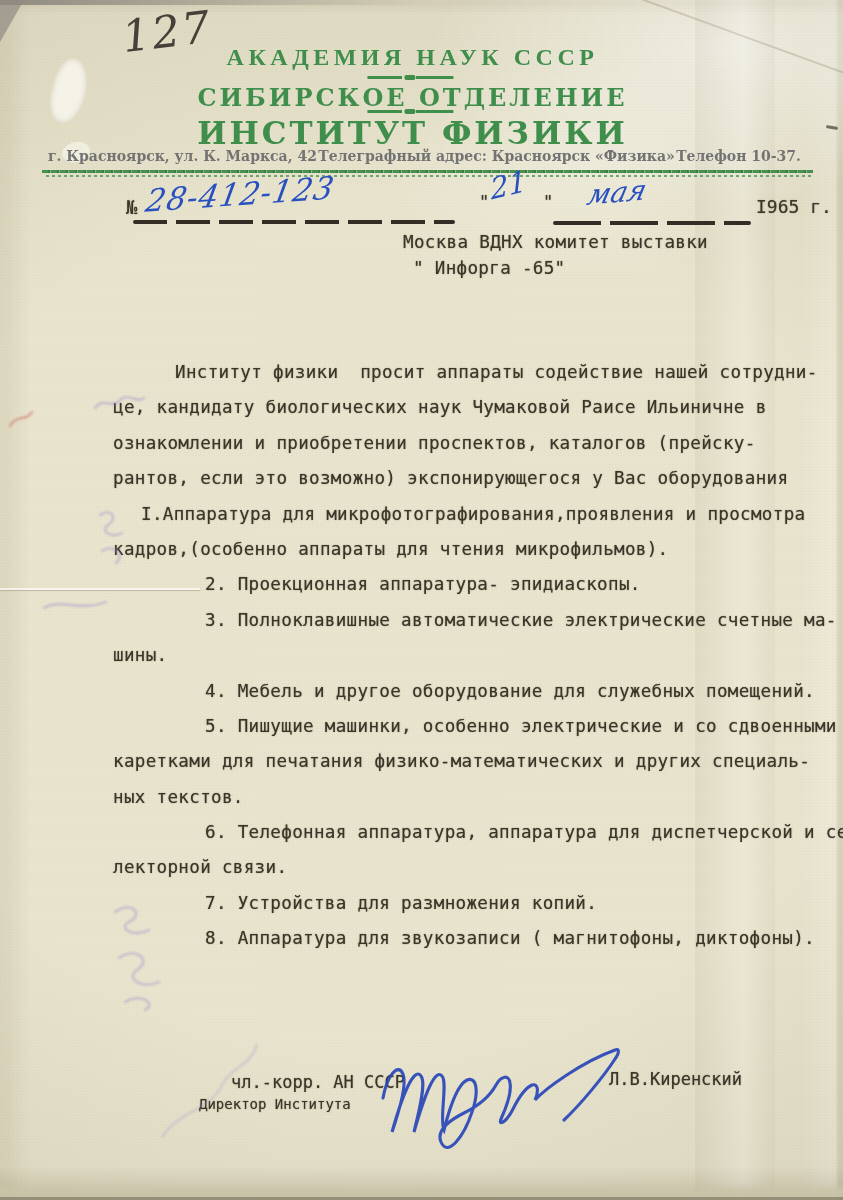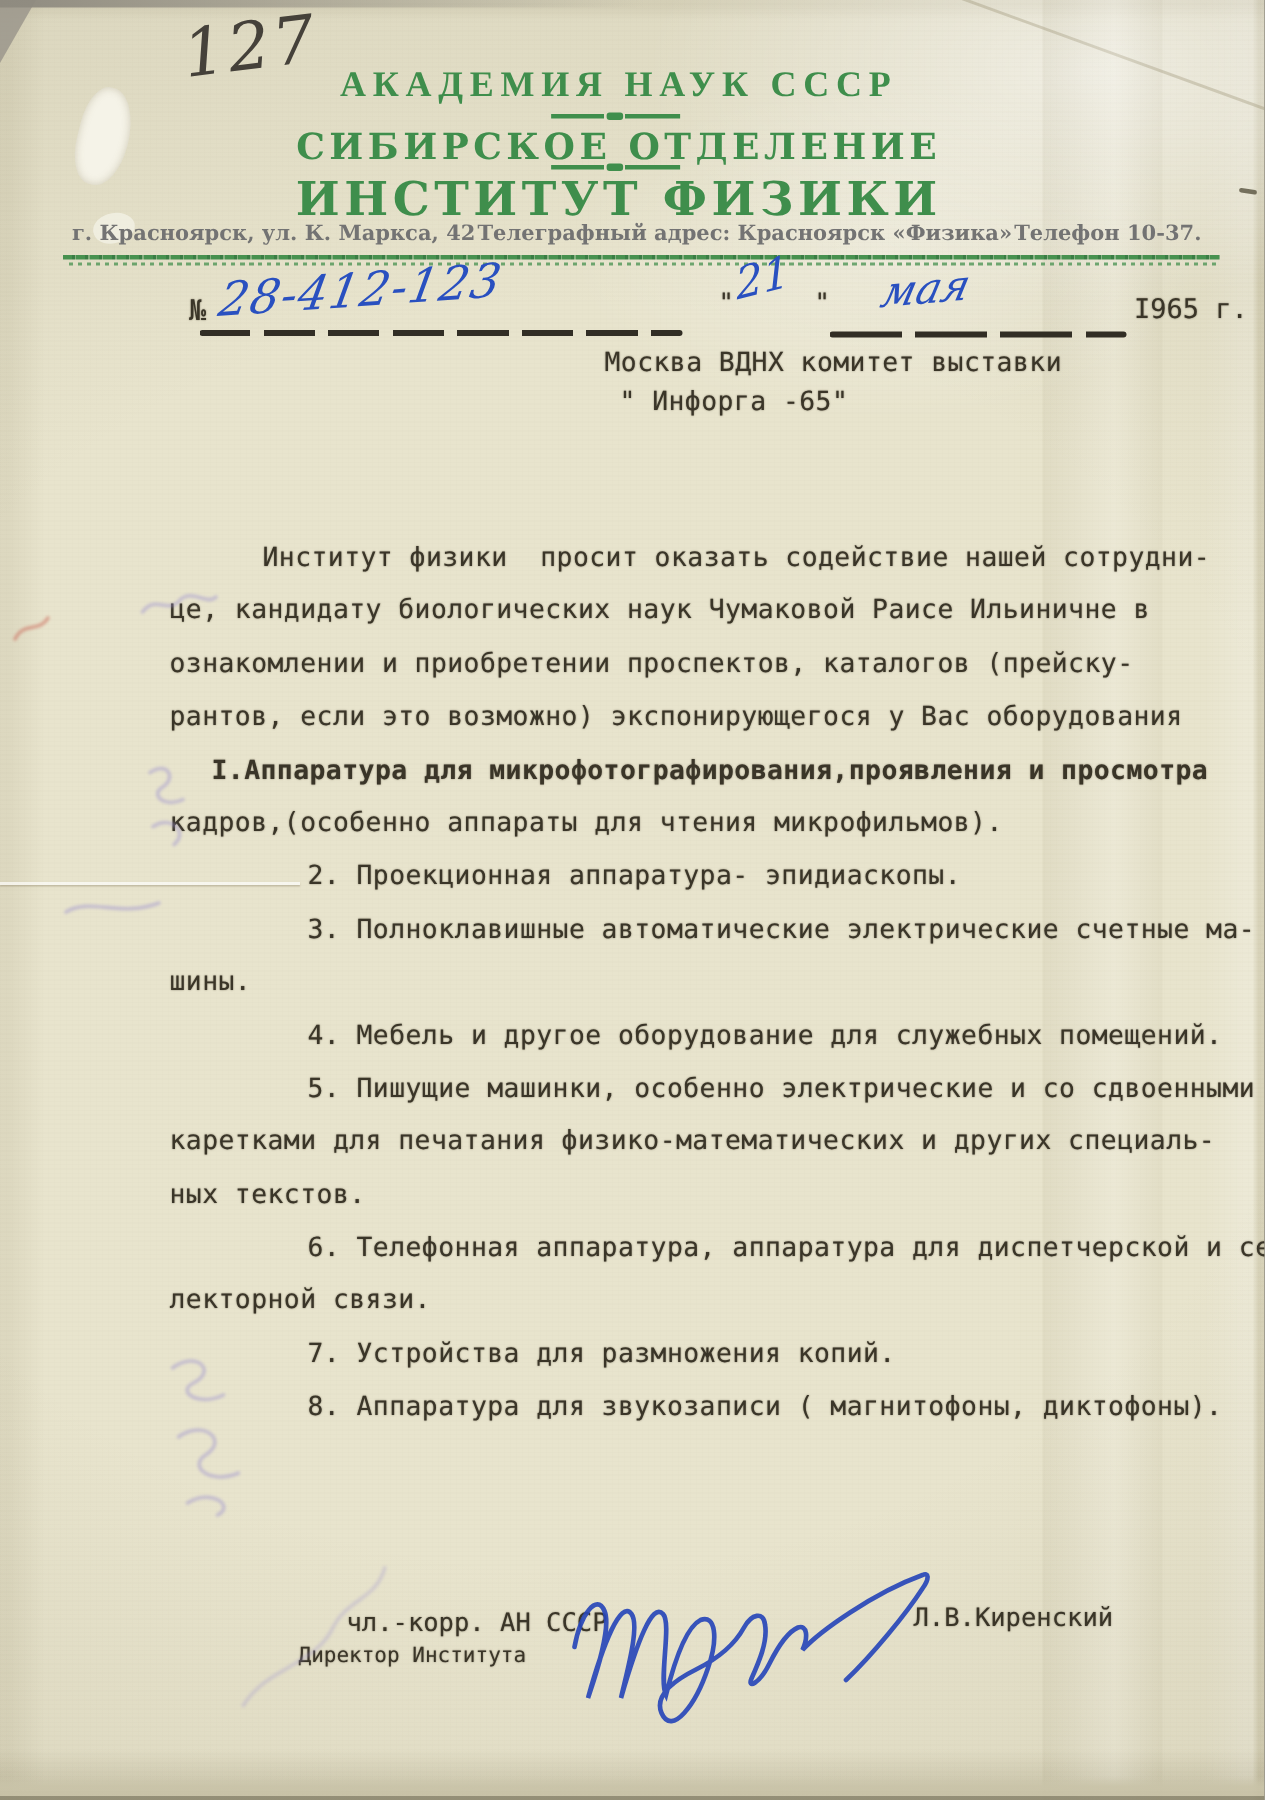--- a/index.html
+++ b/index.html
@@ -87,21 +87,21 @@
   .month{position:absolute; left:588px; top:176px; font-size:28px; transform:rotate(-5deg) skewX(-18deg);}
 
   
   .addr1{position:absolute; left:403px; top:232px; font-size:17.6px; letter-spacing:.3px;}
   .addr2{position:absolute; left:413px; top:258px; font-size:17.6px; letter-spacing:.3px;}
 
   
   .body-text{position:absolute; left:113px; top:355px; width:690px;}
   .tline{height:35.4px; line-height:35.4px; font-size:17.6px; letter-spacing:.3px; white-space:pre;}
   .ind-none{padding-left:0;} .ind-para{padding-left:62px;}
-  .ind-small{padding-left:28px;font-weight:bold;} .ind-item{padding-left:92px;}
+  .ind-small{padding-left:28px;} .ind-item{padding-left:92px;}
 
   
   .sig-title1{position:absolute; left:199px; top:1096px; font-size:14px;}
   .sig-title2{position:absolute; left:199px; top:1072px; font-size:17px;margin-left:32px;}
   .sig-name{position:absolute; left:609px; top:1069px; font-size:17px;}
   .sig-svg{position:absolute; left:378px; top:1036px;}
 
   
   .bleed{position:absolute; filter:blur(1.2px); opacity:.45;}
   .bleed path{fill:none; stroke:#9a8fd0; stroke-width:2.4; stroke-linecap:round;}
@@ -148,21 +148,21 @@
   <div class="hand day">21</div>
   <div class="tw q2">"</div>
   <div class="date-line"></div>
   <div class="hand month">мая</div>
   <div class="tw year">I965 г.</div>
 
   <div class="tw addr1">Москва ВДНХ комитет выставки</div>
   <div class="tw addr2">" Инфорга -65"</div>
 
   <div class="tw body-text">
-      <div class="tline ind-para">Институт физики  просит оказать содействие нашей сотрудни-</div>
+      <div class="tline ind-para">Институт физики  просит аппараты содействие нашей сотрудни-</div>
       <div class="tline ind-none">це, кандидату биологических наук Чумаковой Раисе Ильиничне в</div>
       <div class="tline ind-none">ознакомлении и приобретении проспектов, каталогов (прейску-</div>
       <div class="tline ind-none">рантов, если это возможно) экспонирующегося у Вас оборудования</div>
       <div class="tline ind-small">I.Аппаратура для микрофотографирования,проявления и просмотра</div>
       <div class="tline ind-none">кадров,(особенно аппараты для чтения микрофильмов).</div>
       <div class="tline ind-item">2. Проекционная аппаратура- эпидиаскопы.</div>
       <div class="tline ind-item">3. Полноклавишные автоматические электрические счетные ма-</div>
       <div class="tline ind-none">шины.</div>
       <div class="tline ind-item">4. Мебель и другое оборудование для служебных помещений.</div>
       <div class="tline ind-item">5. Пишущие машинки, особенно электрические и со сдвоенными</div>

